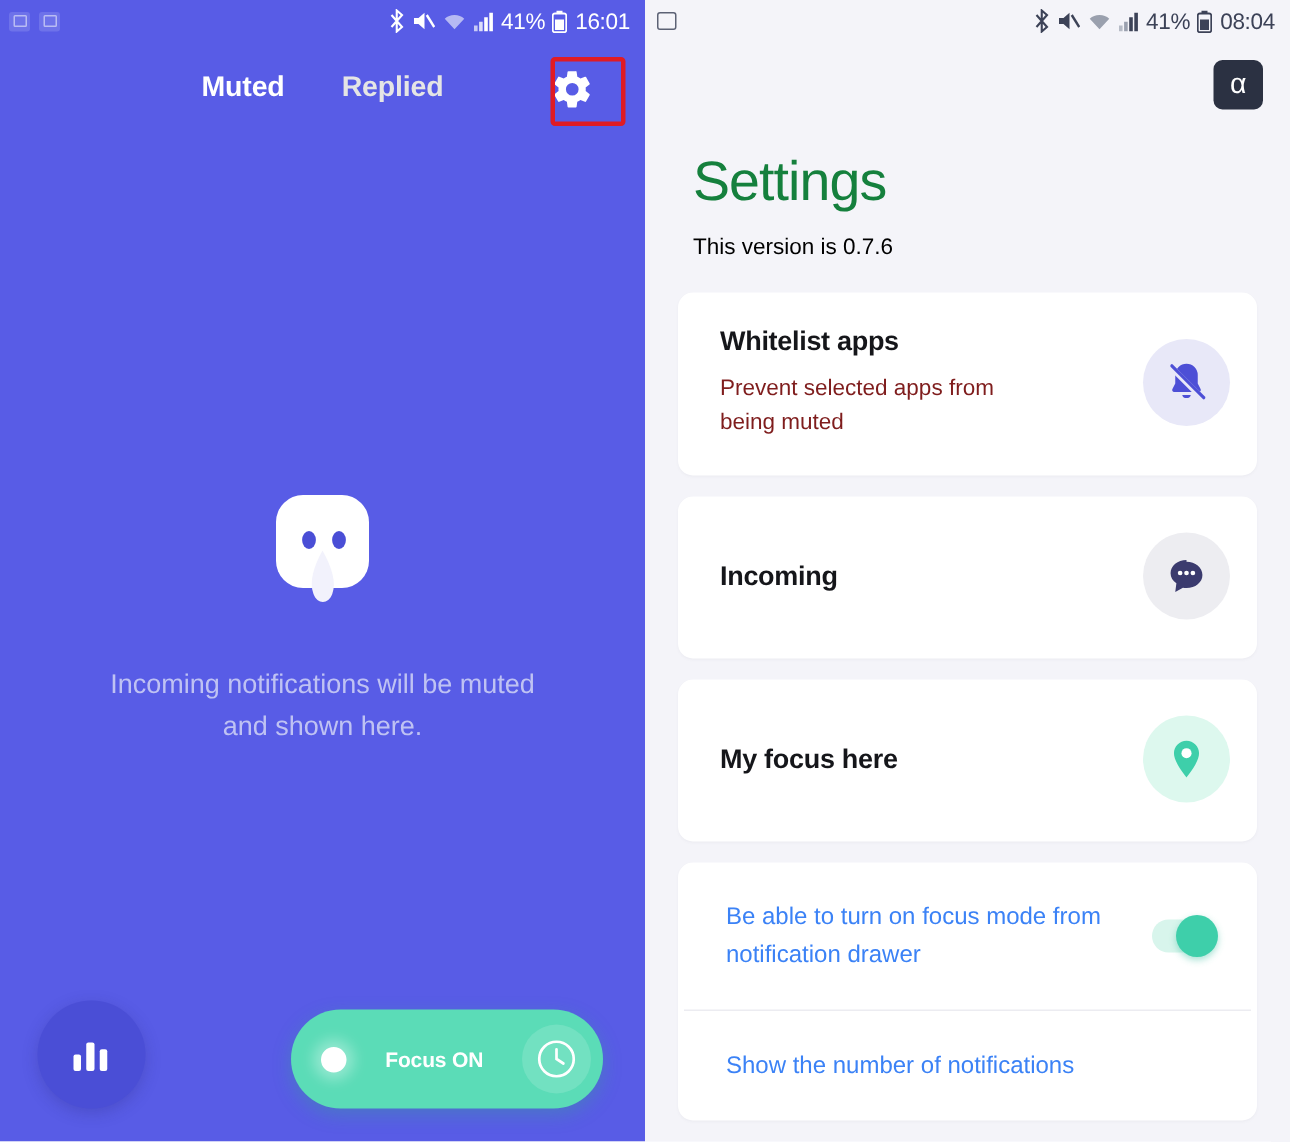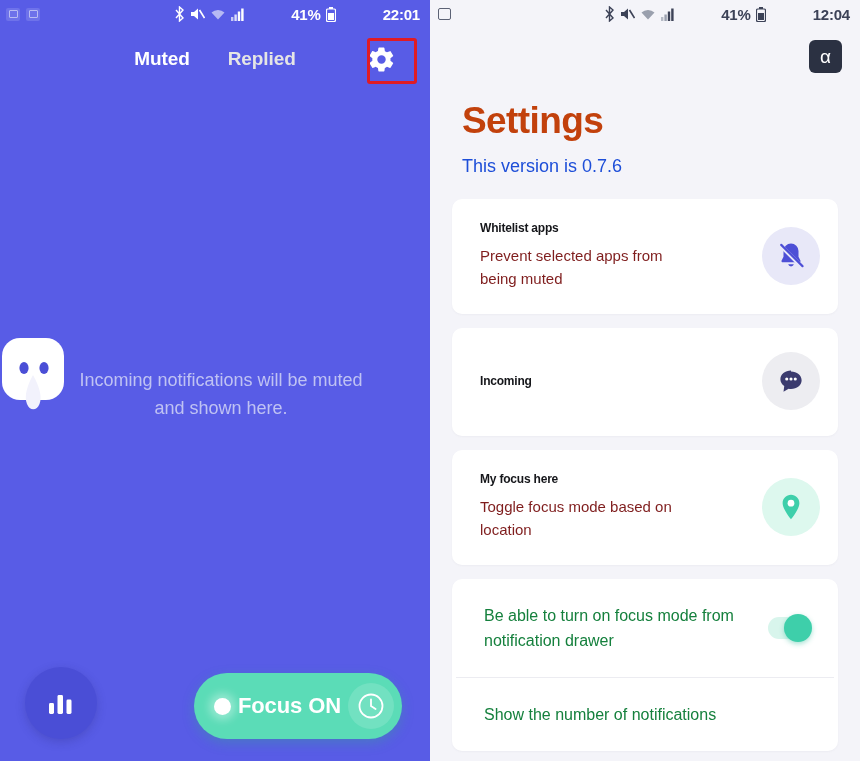--- a/index.html
+++ b/index.html
@@ -22,22 +22,22 @@
     position:relative;
     height:28px;
     display:flex;align-items:center;
     padding:0 10px 0 6px;
     box-sizing:border-box;
   }
   .sb-left{display:flex;align-items:center;gap:6px;}
   .sb-right{margin-left:auto;display:flex;align-items:center;gap:5px;}
   .sb-ico{display:block;}
   .sb-text{
-    font-size:15px;font-weight:bold;color:#ffffff;
-    letter-spacing:-0.2px;line-height:1;margin-left:42px;
+    font-size:15px;font-weight:normal;color:#ffffff;
+    letter-spacing:-0.2px;line-height:1;
   }
   .sb-text.dark{color:#3c4257;}
   .notif-ico{
     width:14px;height:13px;border-radius:2px;
     background:#6E72EA;
     position:relative;
   }
   .notif-ico:after{
     content:"";position:absolute;inset:2.5px;
     border:1.6px solid #b9bcf3;border-radius:1px;
@@ -65,21 +65,21 @@
     position:absolute;
     left:367px;top:38px;width:50px;height:46px;
     border:3px solid #e01b24;border-radius:3px;
     box-sizing:border-box;
     pointer-events:none;
   }
 
   
   .empty-state{
     position:absolute;left:0;right:0;top:330px;
-    display:flex;flex-direction:row;align-items:center;
+    display:flex;flex-direction:column;align-items:center;
   }
   .ghost{
     width:66px;height:76px;position:relative;
   }
   .empty-text{
     margin-top:36px;
     text-align:center;
     font-size:18px;line-height:28px;
     color:#bfc2f3;
     max-width:310px;
@@ -104,21 +104,21 @@
     cursor:pointer;
     box-shadow:0 4px 12px rgba(50,170,140,.35);
   }
   .focus-dot{
     width:17px;height:17px;border-radius:50%;
     background:#ffffff;flex:none;
     box-shadow:0 0 9px 5px rgba(255,255,255,.35);
   }
   .focus-label{
     flex:1;text-align:center;
-    font-size:22px;font-weight:bold;color:#ffffff;
+    font-size:14px;font-weight:bold;color:#ffffff;
     letter-spacing:-0.1px;
     margin:0 2px;
   }
   .focus-clock{
     width:46px;height:46px;border-radius:50%;
     background:rgba(255,255,255,.14);
     display:flex;align-items:center;justify-content:center;
     flex:none;
   }
 
@@ -144,42 +144,42 @@
   .alpha-badge{
     position:absolute;right:18px;top:40px;
     width:33px;height:33px;border-radius:6px;
     background:#2B3142;
     display:flex;align-items:center;justify-content:center;
     color:#ffffff;font-size:19px;line-height:1;
     cursor:pointer;
   }
   .r-body{padding:72px 0 0 0;}
   .page-title{
-    font-size:37px;font-weight:bold;color:#c2410c;
+    font-size:37px;font-weight:normal;color:#15803d;
     margin:0 0 3px 32px;letter-spacing:-0.6px;
   }
   .page-sub{
-    font-size:18px;color:#1d4ed8;
+    font-size:15px;color:#000000;
     margin:14px 16px 0 32px;
   }
   .cards{margin-top:22px;padding:0 22px;}
   .card{
     background:#ffffff;border-radius:10px;
     margin-bottom:14px;
     position:relative;
     box-shadow:0 1px 2px rgba(90,90,120,.05);
   }
   .card-inner{
     display:flex;align-items:center;
     padding:22px 18px 24px 28px;
     min-height:62px;
   }
   .card-texts{flex:1;padding-right:14px;}
   .card-title{
-    font-size:12px;font-weight:bold;color:#15161a;
+    font-size:18px;font-weight:bold;color:#15161a;
     letter-spacing:-0.2px;
   }
   .card-desc{
     font-size:15px;color:#7f1d1d;
     margin-top:9px;line-height:23px;
     max-width:210px;
   }
   .card-icon{
     width:58px;height:58px;border-radius:50%;
     display:flex;align-items:center;justify-content:center;
@@ -189,21 +189,21 @@
   .ic-gray{background:#EDEDF1;}
   .ic-mint{background:#DDF8EE;}
 
   .toggle-card{padding:0 4px;}
   .toggle-row{
     display:flex;align-items:center;
     padding:24px 22px 24px 28px;
   }
   .toggle-row + .toggle-row{border-top:1px solid #ececf1;}
   .toggle-label{
-    flex:1;font-size:16px;color:#15803d;line-height:25px;
+    flex:1;font-size:16px;color:#3b82f6;line-height:25px;
     padding-right:16px;max-width:268px;
   }
   .switch{
     width:42px;height:22px;border-radius:11px;
     background:#D8F5EC;position:relative;flex:none;
     cursor:pointer;
   }
   .switch .knob{
     position:absolute;right:-2px;top:-3px;
     width:28px;height:28px;border-radius:50%;
@@ -239,21 +239,21 @@
             <rect x="3.4" y="6.5" width="2.4" height="6.5" fill="#dcdefa"></rect>
             <rect x="6.8" y="3.5" width="2.4" height="9.5" fill="#ffffff"></rect>
             <rect x="10.2" y="0.5" width="2.4" height="12.5" fill="#ffffff"></rect>
           </svg>
         <span class="sb-text">41%</span>
         <svg class="sb-ico" width="10" height="15" viewBox="0 0 10 15">
             <rect x="3" y="0" width="4" height="2" fill="#ffffff"></rect>
             <rect x="0.5" y="2" width="9" height="12.5" rx="1.4" fill="none" stroke="#ffffff" stroke-width="1.2"></rect>
             <rect x="2" y="6" width="6" height="7" fill="#ffffff"></rect>
           </svg>
-        <span class="sb-text">22:01</span>
+        <span class="sb-text">16:01</span>
       </div>
     </div>
 
     <div class="l-header">
       <span class="tab">Muted</span>
       <span class="tab inactive">Replied</span>
       <span class="gear-wrap">
         <svg width="29" height="29" viewBox="0 0 24 24">
           <path fill="#ffffff" d="M19.4 13a7.6 7.6 0 0 0 .05-1 7.6 7.6 0 0 0-.06-1l2.1-1.6a.5.5 0 0 0 .12-.64l-2-3.45a.5.5 0 0 0-.6-.22l-2.48 1a7.3 7.3 0 0 0-1.73-1L14.4 2.4a.5.5 0 0 0-.5-.4h-4a.5.5 0 0 0-.49.4l-.37 2.65a7.7 7.7 0 0 0-1.73 1l-2.48-1a.5.5 0 0 0-.6.22l-2 3.45a.5.5 0 0 0 .12.64L4.45 11a8 8 0 0 0 0 2l-2.1 1.63a.5.5 0 0 0-.12.63l2 3.46a.5.5 0 0 0 .6.22l2.48-1a7.3 7.3 0 0 0 1.73 1l.37 2.65a.5.5 0 0 0 .5.41h4a.5.5 0 0 0 .5-.41l.37-2.65a7.7 7.7 0 0 0 1.73-1l2.48 1a.5.5 0 0 0 .6-.22l2-3.46a.5.5 0 0 0-.12-.63zM12 15.5A3.5 3.5 0 1 1 15.5 12 3.5 3.5 0 0 1 12 15.5z"></path>
         </svg>
@@ -315,21 +315,21 @@
             <rect x="3.4" y="6.5" width="2.4" height="6.5" fill="#9aa0ae"></rect>
             <rect x="6.8" y="3.5" width="2.4" height="9.5" fill="#3c4257"></rect>
             <rect x="10.2" y="0.5" width="2.4" height="12.5" fill="#3c4257"></rect>
           </svg>
         <span class="sb-text dark">41%</span>
         <svg class="sb-ico" width="10" height="15" viewBox="0 0 10 15">
             <rect x="3" y="0" width="4" height="2" fill="#3c4257"></rect>
             <rect x="0.5" y="2" width="9" height="12.5" rx="1.4" fill="none" stroke="#3c4257" stroke-width="1.2"></rect>
             <rect x="2" y="6" width="6" height="7" fill="#3c4257"></rect>
           </svg>
-        <span class="sb-text dark">12:04</span>
+        <span class="sb-text dark">08:04</span>
       </div>
     </div>
 
     <div class="alpha-badge">α</div>
 
     <div class="r-body">
       <div class="page-title">Settings</div>
       <div class="page-sub">This version is 0.7.6</div>
 
       <div class="cards">
@@ -364,21 +364,20 @@
                 <circle cx="15.4" cy="10.4" r="1.25" fill="#ffffff"></circle>
               </svg>
             </div>
           </div>
         </div>
 
         <div class="card">
           <div class="card-inner">
             <div class="card-texts">
               <div class="card-title">My focus here</div>
-              <div class="card-desc">Toggle focus mode based on location</div>
             </div>
             <div class="card-icon ic-mint">
               <svg width="30" height="30" viewBox="0 0 24 24">
                 <path d="M12 2.2c-3.7 0-6.7 3-6.7 6.7 0 5 6.7 12.9 6.7 12.9s6.7-7.9 6.7-12.9c0-3.7-3-6.7-6.7-6.7z" fill="#3ECFAA"></path>
                 <circle cx="12" cy="8.9" r="2.7" fill="#ffffff"></circle>
               </svg>
             </div>
           </div>
         </div>
 

